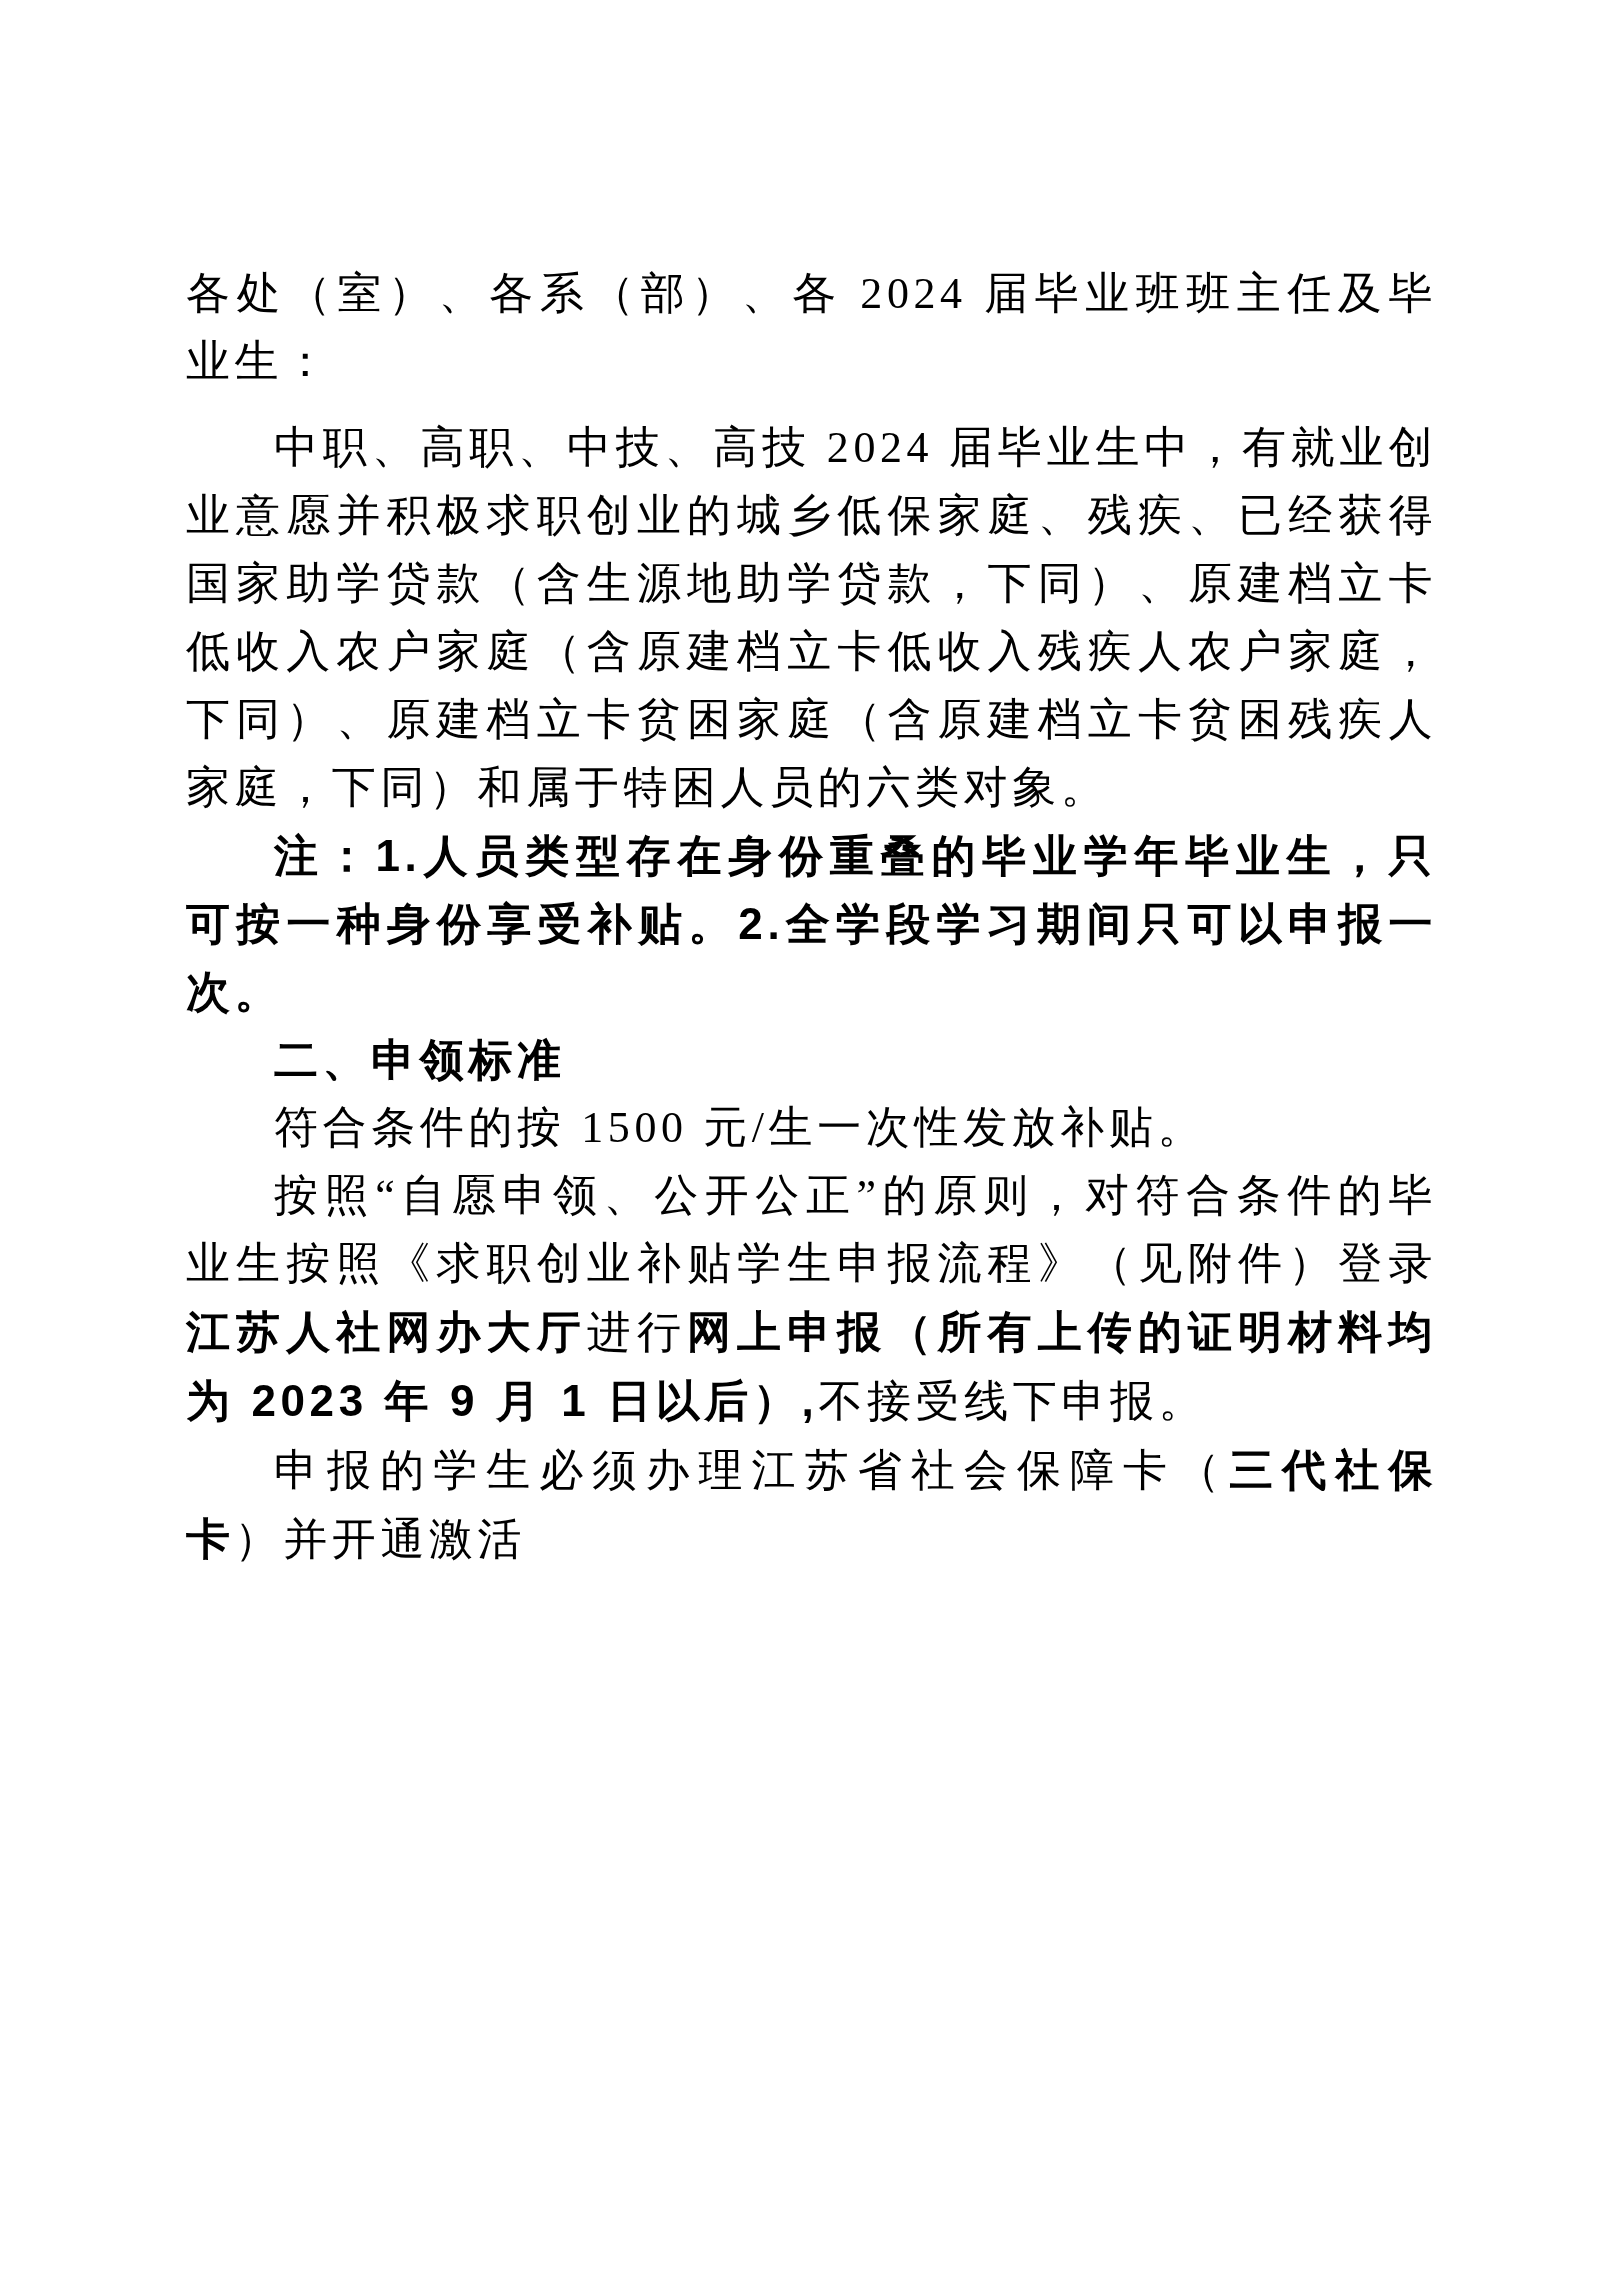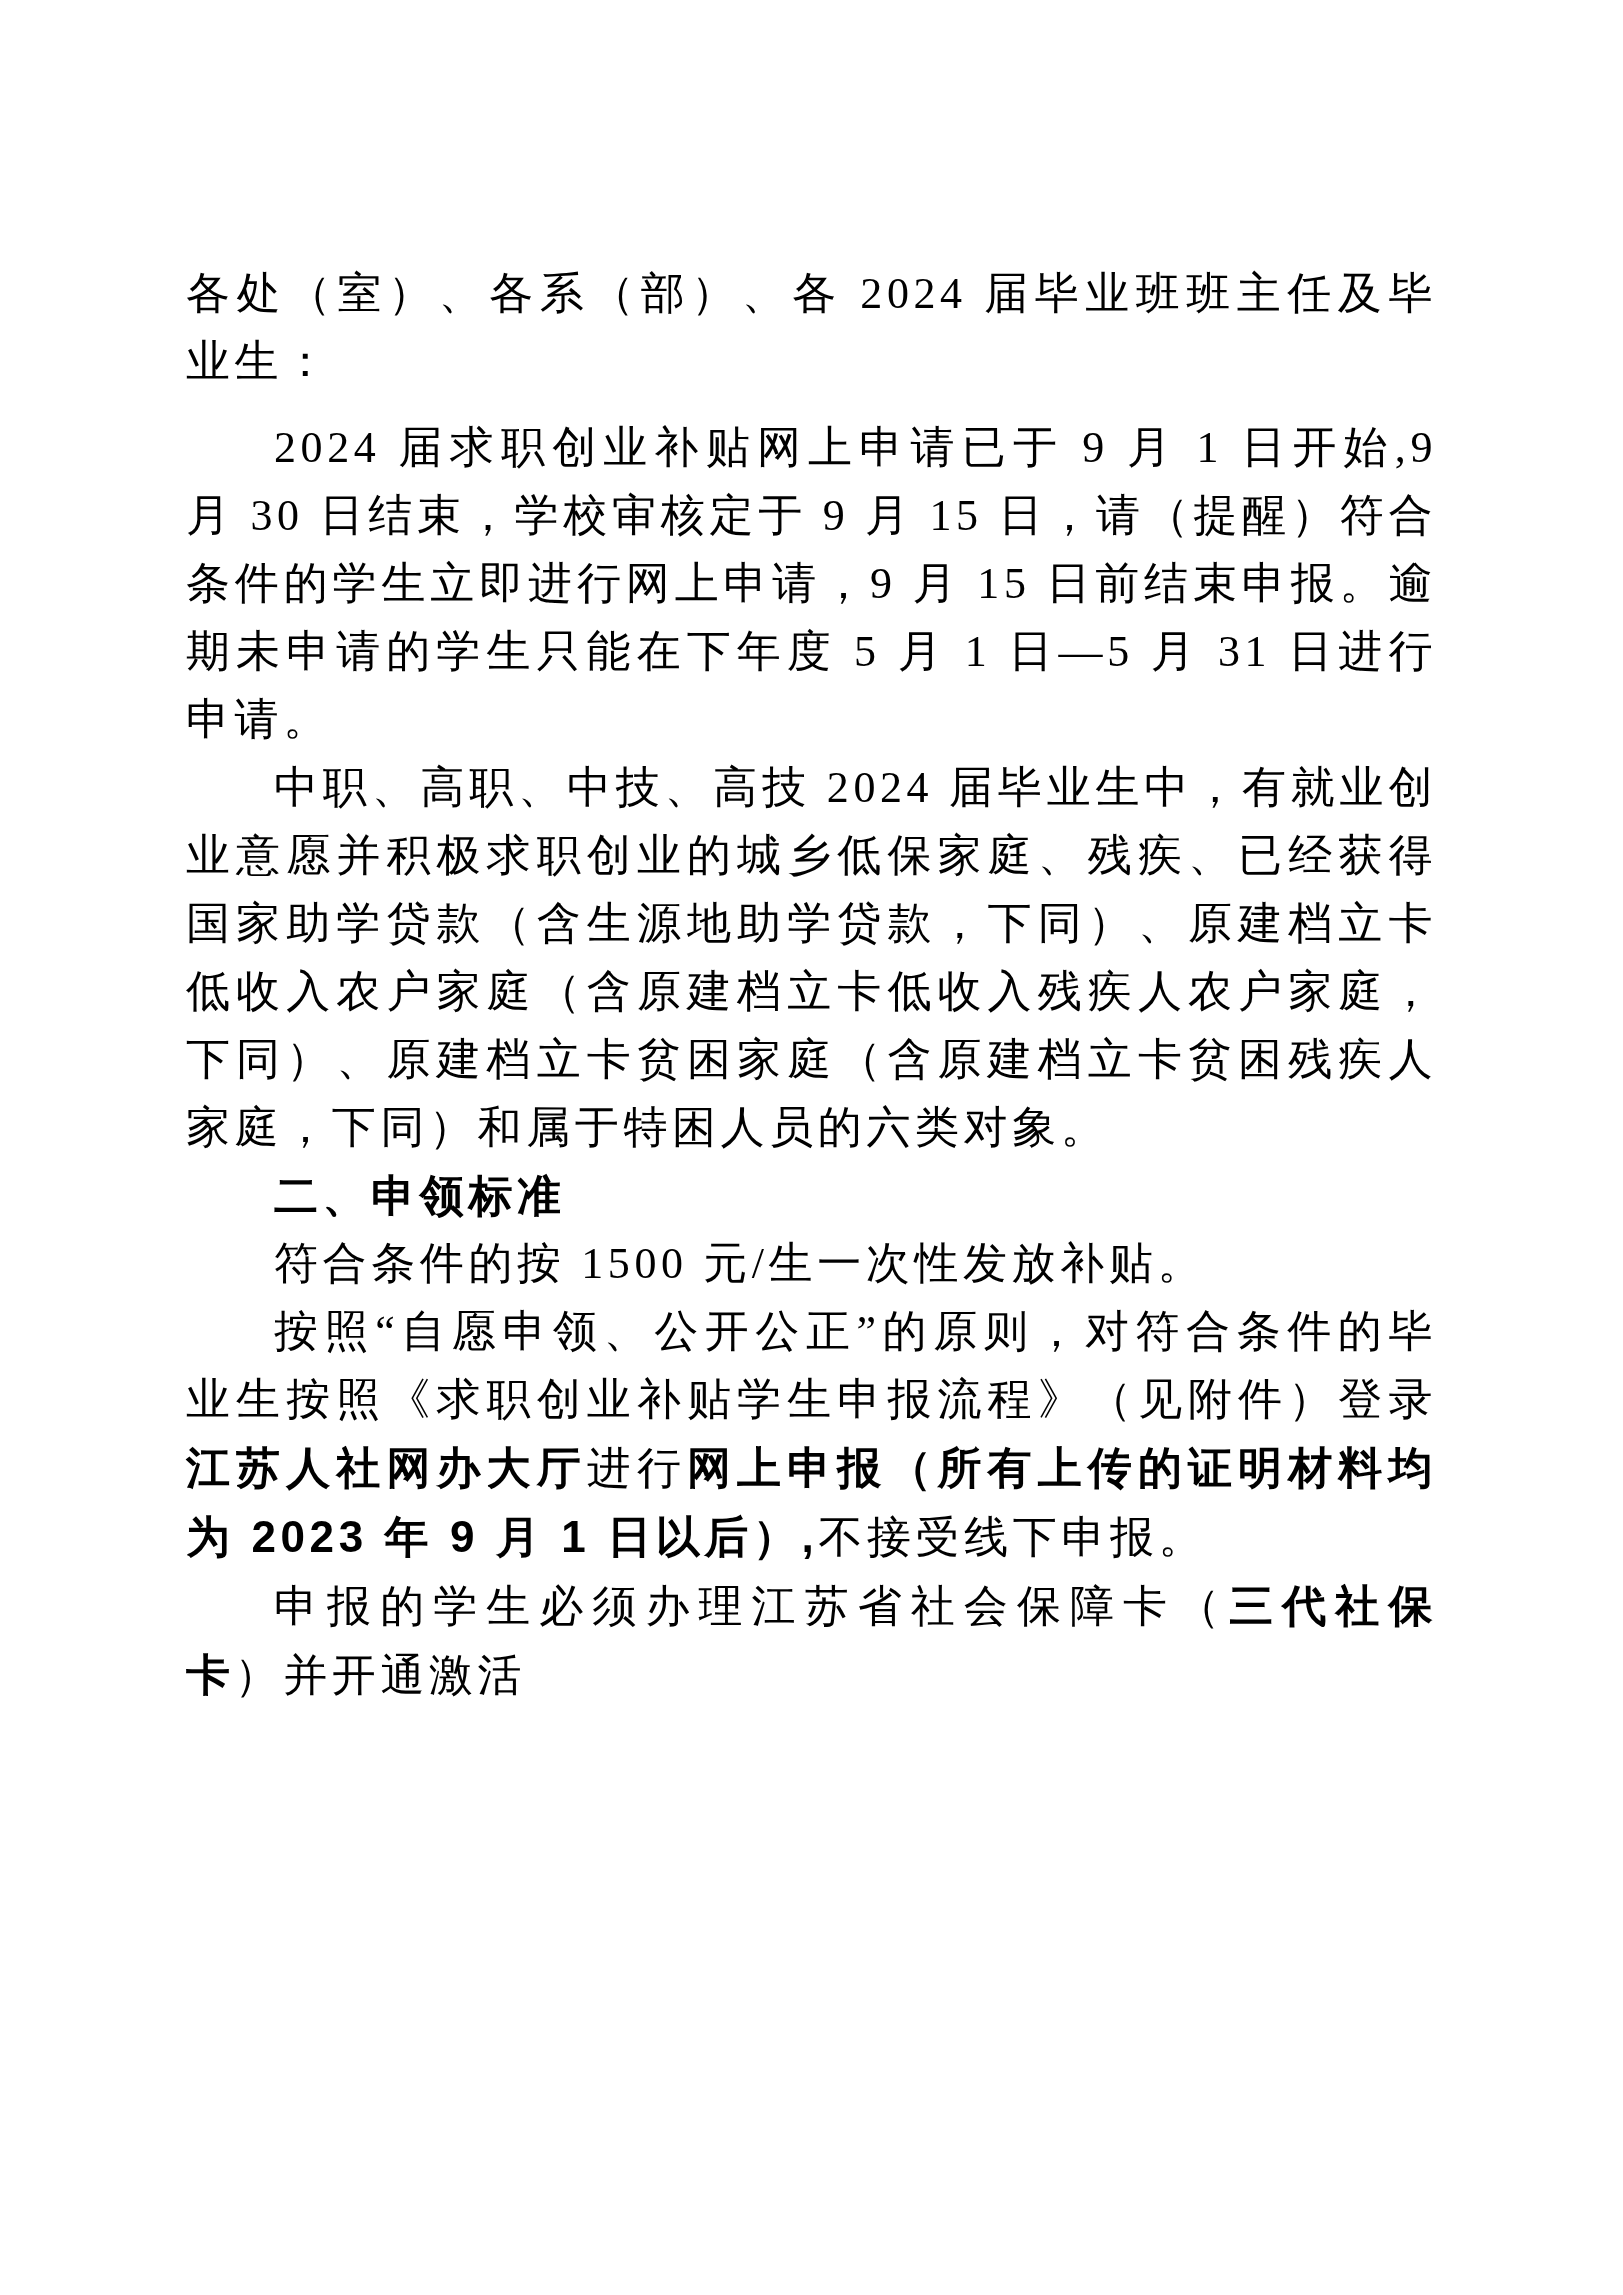--- a/index.html
+++ b/index.html
@@ -66,21 +66,21 @@
   }
 </style>
 </head>
 <body>
 
 <div class="page">
   <div class="title-block">
   </div>
   <div class="content" id="content">
       <p class="para-salutation"><span class="run-regular">各处（室）、各系（部）、各 2024 届毕业班班主任及毕业生：</span></p>
-      <p class="para-body"><span class="run-regular">2024 届求职创业补贴网上申请已于 9 月 1 日开始,9 月 30 日结束，学校审核定于 9 月 15 日，请（提醒）符合条件的学生立即进行网上申请，9 月 15 日前结束申报。逾期未申请的学生只能在下年度 5 月 1 日—5 月 31 日进行申请。</span></p>
       <p class="para-body"><span class="run-regular">中职、高职、中技、高技 2024 届毕业生中，有就业创业意愿并积极求职创业的城乡低保家庭、残疾、已经获得国家助学贷款（含生源地助学贷款，下同）、原建档立卡低收入农户家庭（含原建档立卡低收入残疾人农户家庭，下同）、原建档立卡贫困家庭（含原建档立卡贫困残疾人家庭，下同）和属于特困人员的六类对象。</span></p>
+      <p class="para-note"><span class="run-bold">注：1.人员类型存在身份重叠的毕业学年毕业生，只可按一种身份享受补贴。2.全学段学习期间只可以申报一次。</span></p>
       <p class="para-heading"><span class="run-bold">二、申领标准</span></p>
       <p class="para-body"><span class="run-regular">符合条件的按 1500 元/生一次性发放补贴。</span></p>
       <p class="para-body"><span class="run-regular">按照“自愿申领、公开公正”的原则，对符合条件的毕业生按照《求职创业补贴学生申报流程》（见附件）登录</span><span class="run-bold">江苏人社网办大厅</span><span class="run-regular">进行</span><span class="run-bold">网上申报（所有上传的证明材料均为 2023 年 9 月 1 日以后）,</span><span class="run-regular">不接受线下申报。</span></p>
       <p class="para-body"><span class="run-regular">申报的学生必须办理江苏省社会保障卡（</span><span class="run-bold">三代社保卡</span><span class="run-regular">）并开通激活</span></p>
     </div>
 </div>
 
 
 </body></html>

